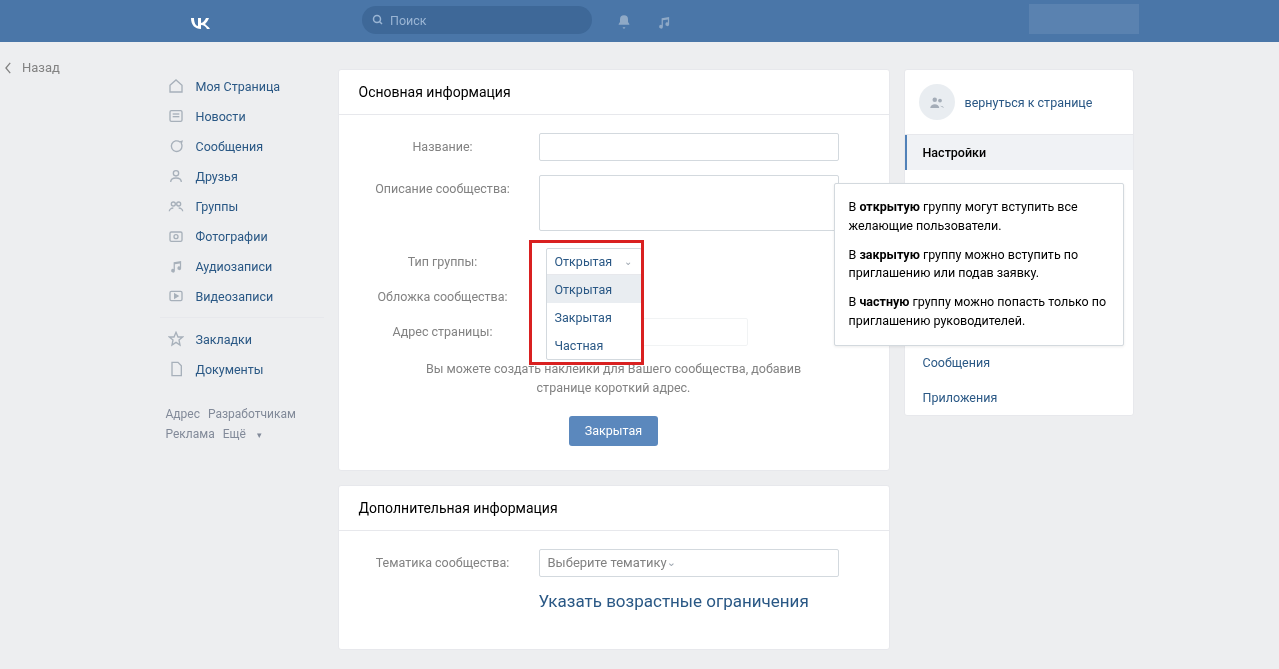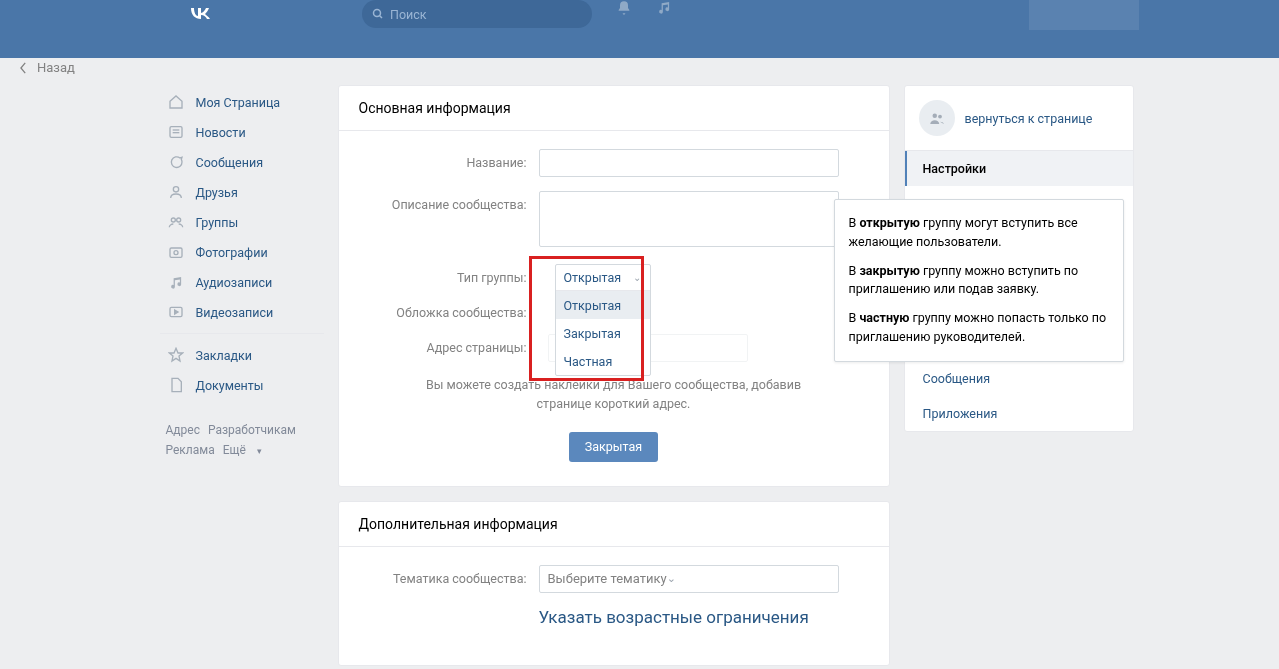--- a/index.html
+++ b/index.html
@@ -1,46 +1,46 @@
 <!DOCTYPE html>
 <html><head>
 <meta charset="utf-8">
 <style>
 *{box-sizing:border-box;margin:0;padding:0;font-family:-apple-system,BlinkMacSystemFont,"Segoe UI",Roboto,Helvetica,Arial,sans-serif}
 body{background:#edeef0;font-size:13px;color:#2a2a2a;overflow:hidden;width:1279px;height:669px;position:relative}
-.topbar{height:58px;background:#4a76a8;display:flex;align-items:flex-start;padding:0 0 8px 188px}
+.topbar{height:42px;background:#4a76a8;display:flex;align-items:flex-end;padding:0 0 8px 188px}
 .logo{color:#fff;font-weight:bold;font-size:20px;margin-right:150px;letter-spacing:-1px}
 .search{background:#3e6898;border-radius:14px;height:28px;width:230px;display:flex;align-items:center;padding:0 10px;color:#9ab5d4}
 .search input{background:transparent;border:0;outline:0;color:#fff;margin-left:6px;font-size:12.5px;width:180px}
 .search input::placeholder{color:#9ab5d4}
 .top-ico{color:#8fa9c6;margin-left:24px;font-size:16px}
 .top-user{margin-left:auto;margin-right:140px;width:110px;height:30px;background:#5a82b0}
-.back{position:absolute;top:60px;left:20px;color:#828282;font-size:13px;display:flex;align-items:center;gap:10px;cursor:pointer}
+.back{position:absolute;top:60px;left:5px;color:#828282;font-size:13px;display:flex;align-items:center;gap:10px;cursor:pointer}
 .back svg{width:7px;height:12px}
 .container{display:flex;margin:1px auto;width:960px;padding-top:26px;gap:14px}
 .leftnav{width:164px;flex-shrink:0;padding-top:2px}
 .leftnav a{display:flex;align-items:center;gap:10px;color:#2a5885;font-size:12.5px;padding:5px 6px;border-radius:3px;cursor:pointer;text-decoration:none}
 .leftnav .ico{width:20px;height:20px;display:flex;align-items:center;justify-content:center;color:#a7b0ba}
 .leftnav .sep{height:1px;background:#e7e8ec;margin:6px 0}
 .footer-links{margin-top:20px;font-size:12px;color:#828a99;line-height:1.7;padding-left:6px}
 .footer-links span{margin-right:8px;cursor:pointer}
 .main{flex:1;display:flex;gap:14px}
 .content{width:552px}
 .panel{background:#fff;border:1px solid #e7e8ec;border-radius:3px;margin-bottom:14px}
 .panel-header{padding:14px 20px;border-bottom:1px solid #e7e8ec;font-size:14px;color:#000}
 .panel-body{padding:18px 20px 24px}
 .form-row{display:flex;align-items:flex-start;margin-bottom:14px}
-.form-label{width:180px;text-align:right;color:#828282;font-size:12.5px;padding-right:12px;padding-top:6px}
+.form-label{width:180px;text-align:center;color:#828282;font-size:12.5px;padding-right:12px;padding-top:6px}
 .form-field{flex:1;position:relative}
 .tinput{width:300px;height:28px;border:1px solid #d3d9de;border-radius:2px;padding:0 8px;font-size:13px}
 .tarea{width:300px;height:56px;border:1px solid #d3d9de;border-radius:2px;padding:6px 8px;font-size:13px;resize:none}
 .select{width:300px;height:28px;border:1px solid #d3d9de;border-radius:2px;padding:0 8px;font-size:13px;color:#000;background:#fff;display:flex;align-items:center;cursor:pointer}
 .select.ph{color:#828282}
 .select .chev{color:#9ca5af;font-size:11px}
-.dropdown{position:absolute;top:0;left:16px;width:96px;background:#fff;border:1px solid #d3d9de;border-radius:2px;z-index:5}
+.dropdown{position:absolute;top:0;left:7px;width:96px;background:#fff;border:1px solid #d3d9de;border-radius:2px;z-index:5}
 .dropdown .sel{height:26px;display:flex;align-items:center;padding:0 8px;color:#2a5885;font-size:12.5px;border-bottom:1px solid #e7e8ec;justify-content:space-between}
 .dropdown .opt{height:28px;display:flex;align-items:center;padding:0 8px;color:#2a5885;font-size:12.5px;cursor:pointer}
 .dropdown .opt.active{background:#e9edf1}
 .redbox{position:absolute;border:3px solid #d92020;pointer-events:none;z-index:6}
 .tooltip{position:absolute;left:295px;top:-65px;width:290px;background:#fff;border:1px solid #d3d9de;border-radius:2px;padding:14px;font-size:12.5px;line-height:1.5;color:#000;z-index:4;box-shadow:0 1px 3px rgba(0,0,0,.08)}
 .tooltip p{margin-bottom:10px}
 .tooltip p:last-child{margin-bottom:0}
 .hint{font-size:12.5px;color:#828282;text-align:center;line-height:1.5;margin-top:6px;padding:0 50px}
 .save-btn{background:#5b88bd;color:#fff;border:0;border-radius:3px;height:30px;padding:0 16px;font-size:12.5px;cursor:pointer;display:block;margin:18px auto 0}
 .link{color:#2a5885;cursor:pointer;font-size:17px}

